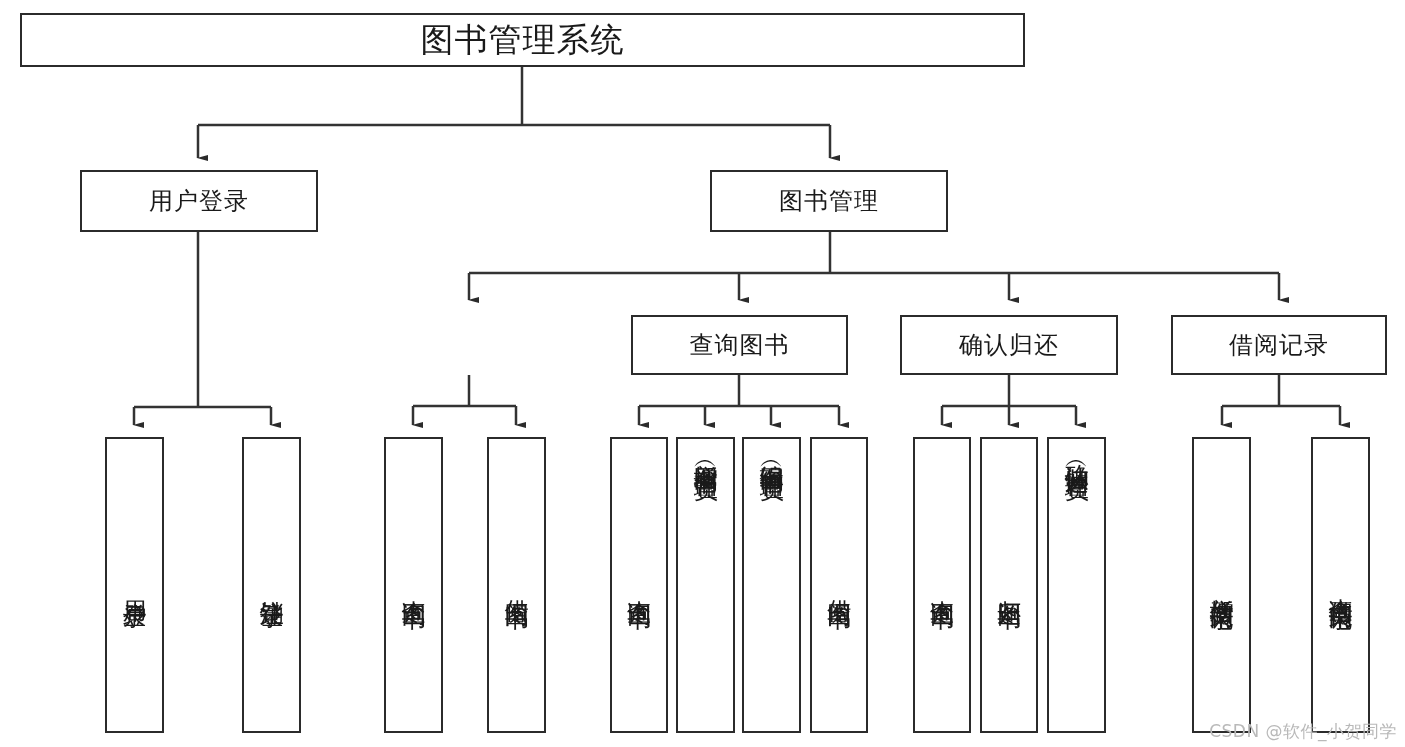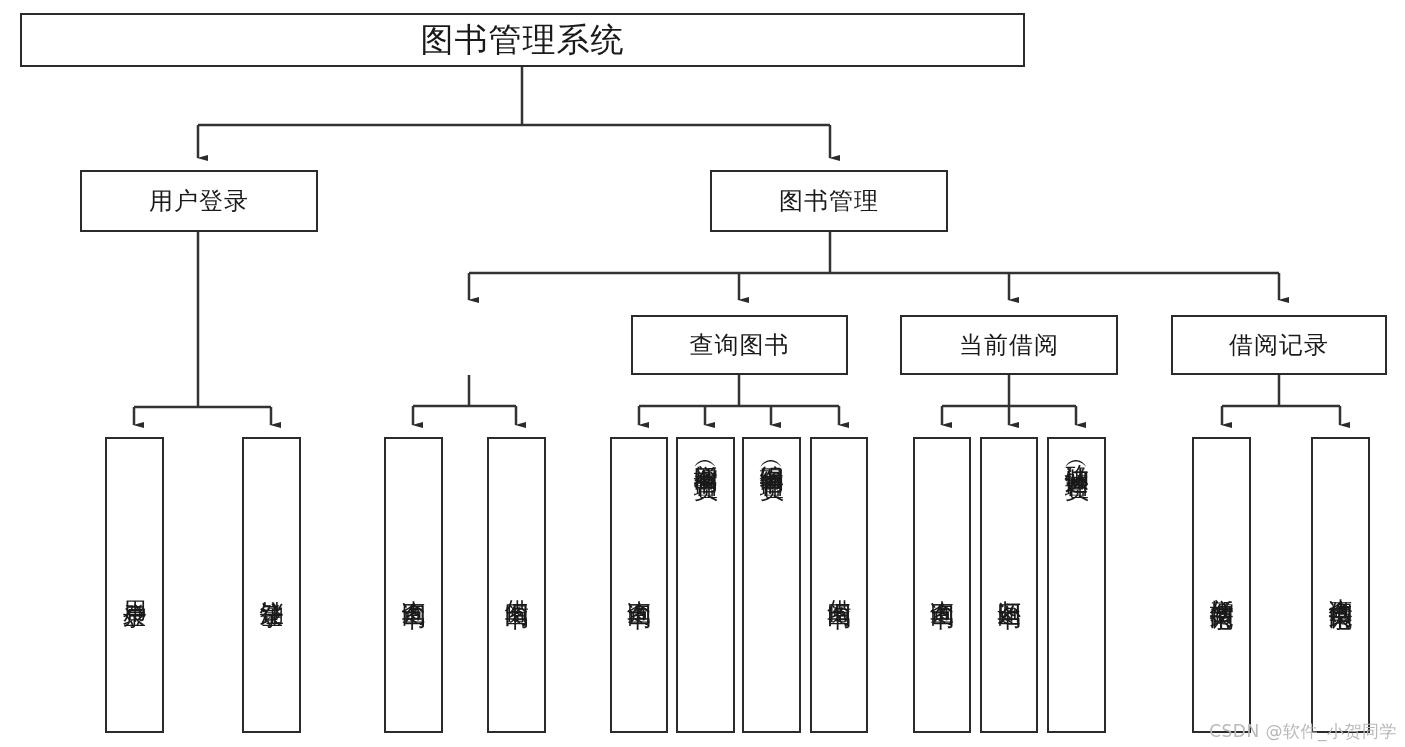--- a/index.html
+++ b/index.html
@@ -83,21 +83,21 @@
     <span>用户登录</span>
   </div>
   <div class="node h" style="left:710px;top:170px;width:238px;height:62px;">
     <span>图书管理</span>
   </div>
 
   <div class="node h" style="left:631px;top:315px;width:217px;height:60px;">
     <span>查询图书</span>
   </div>
   <div class="node h" style="left:900px;top:315px;width:218px;height:60px;">
-    <span>当前借阅</span>
+    <span>确认归还</span>
   </div>
   <div class="node h" style="left:1171px;top:315px;width:216px;height:60px;align-items:center;">
     <span>借阅记录</span>
   </div>
 
   <div class="node v tall" style="left:105px;top:437px;width:59px;height:296px;">
     <span>用户登录</span>
   </div>
   <div class="node v tall" style="left:242px;top:437px;width:59px;height:296px;">
     <span>注销登录</span>

